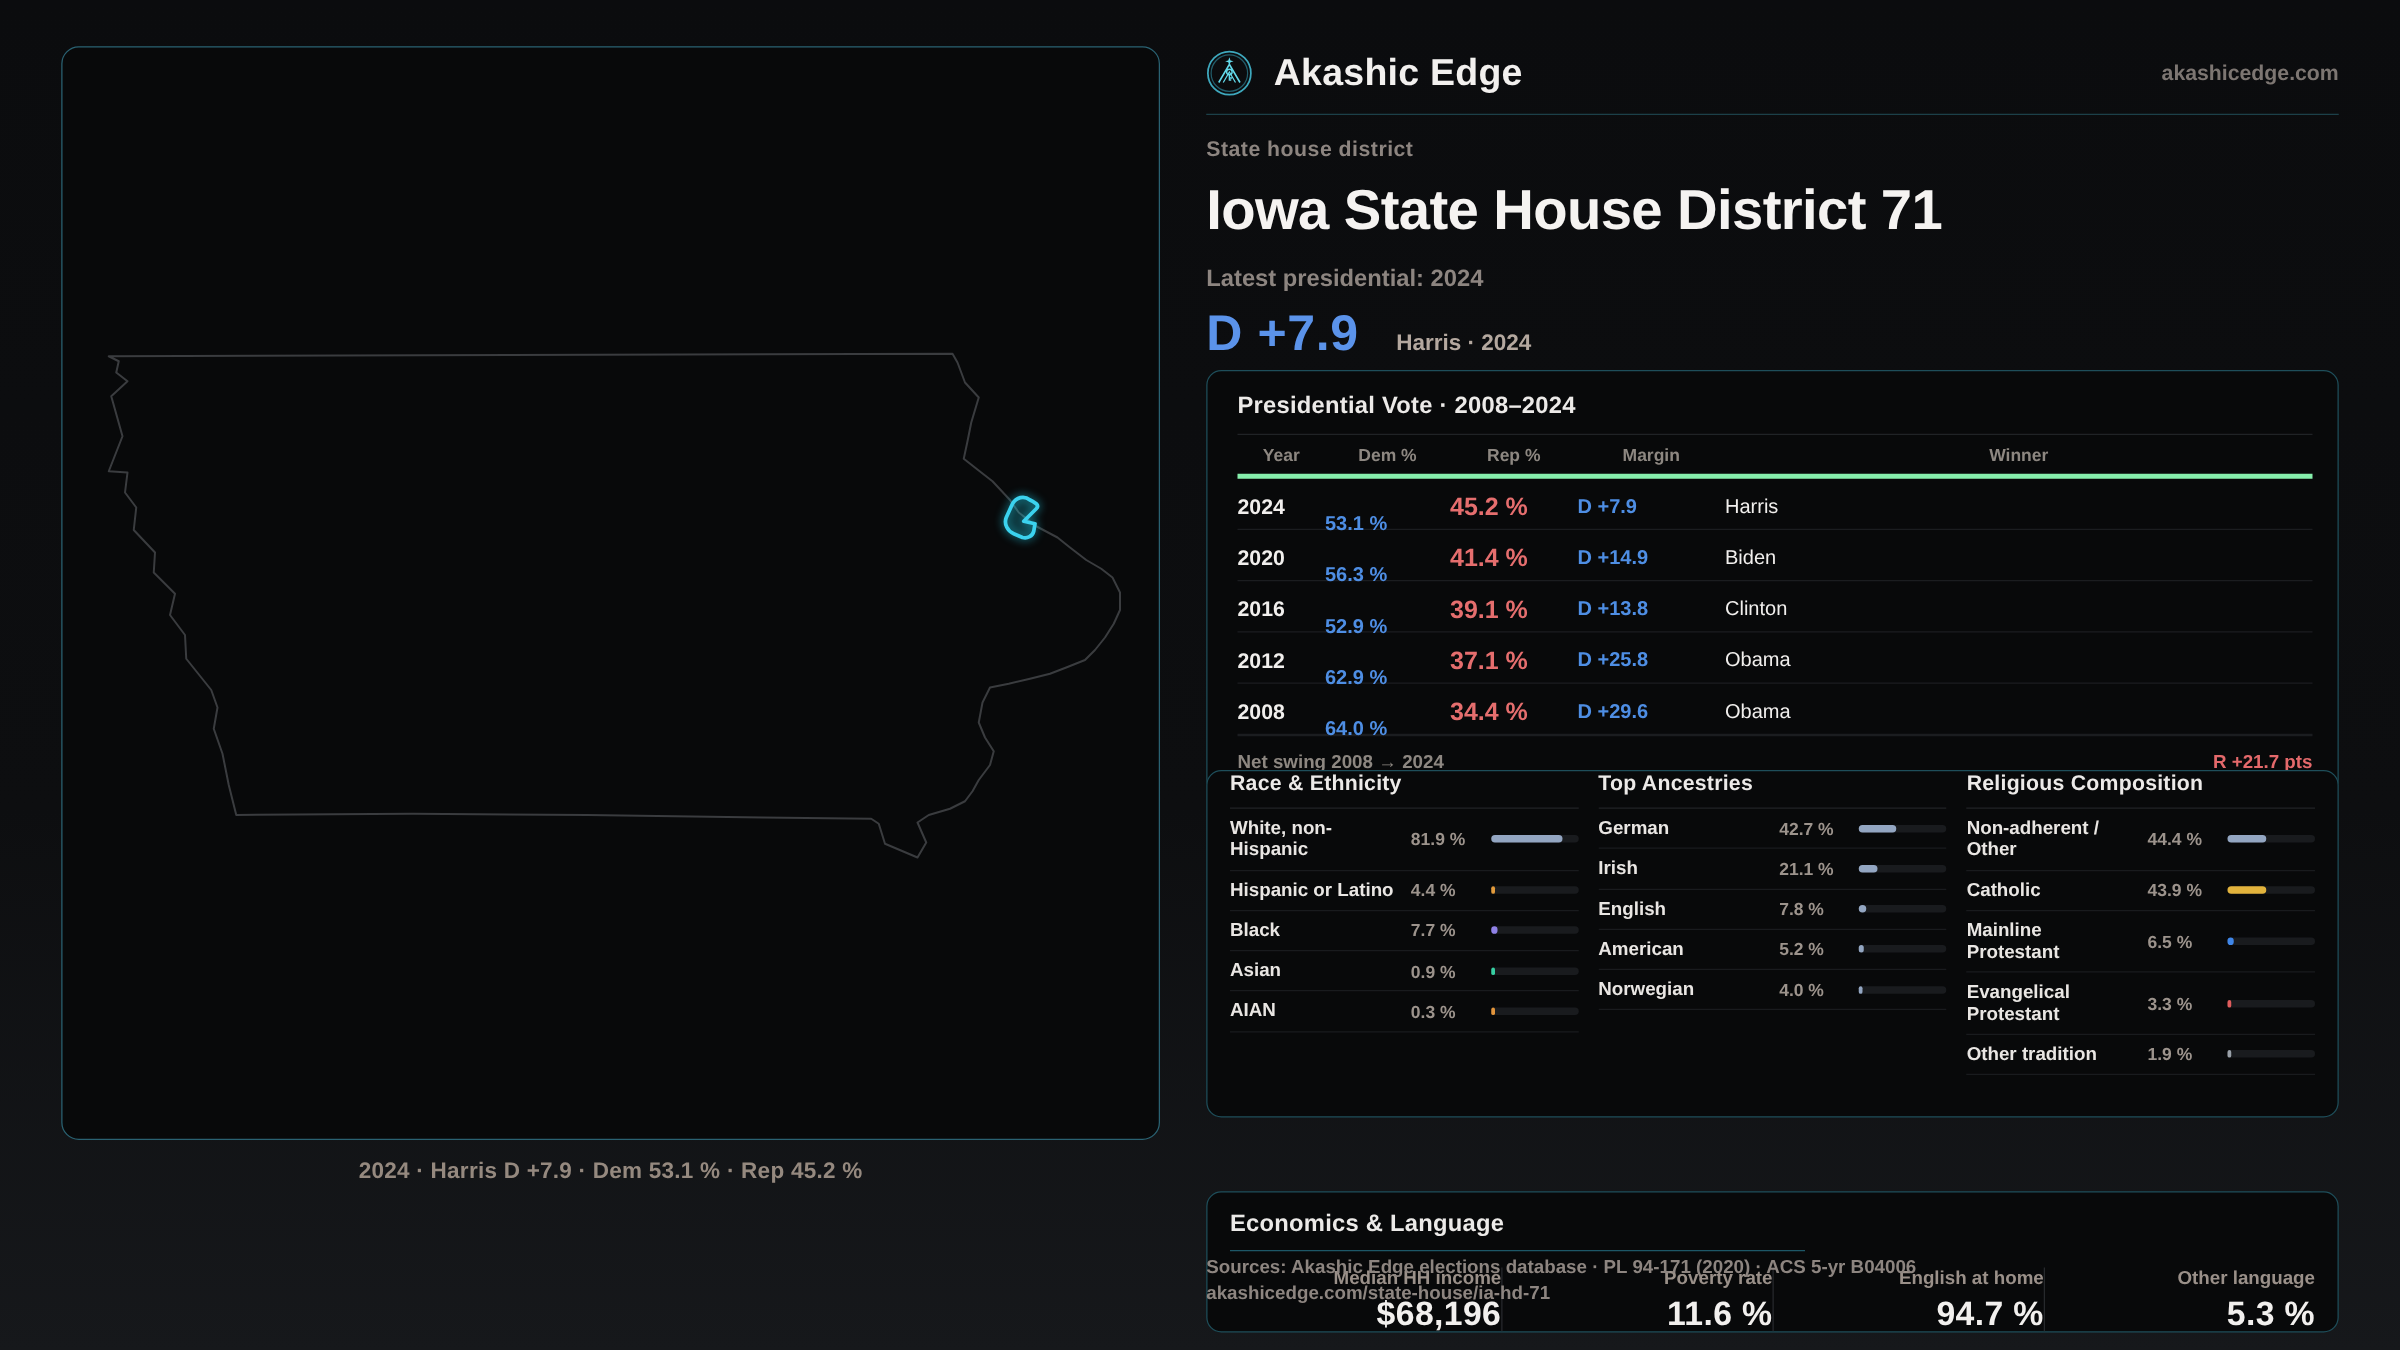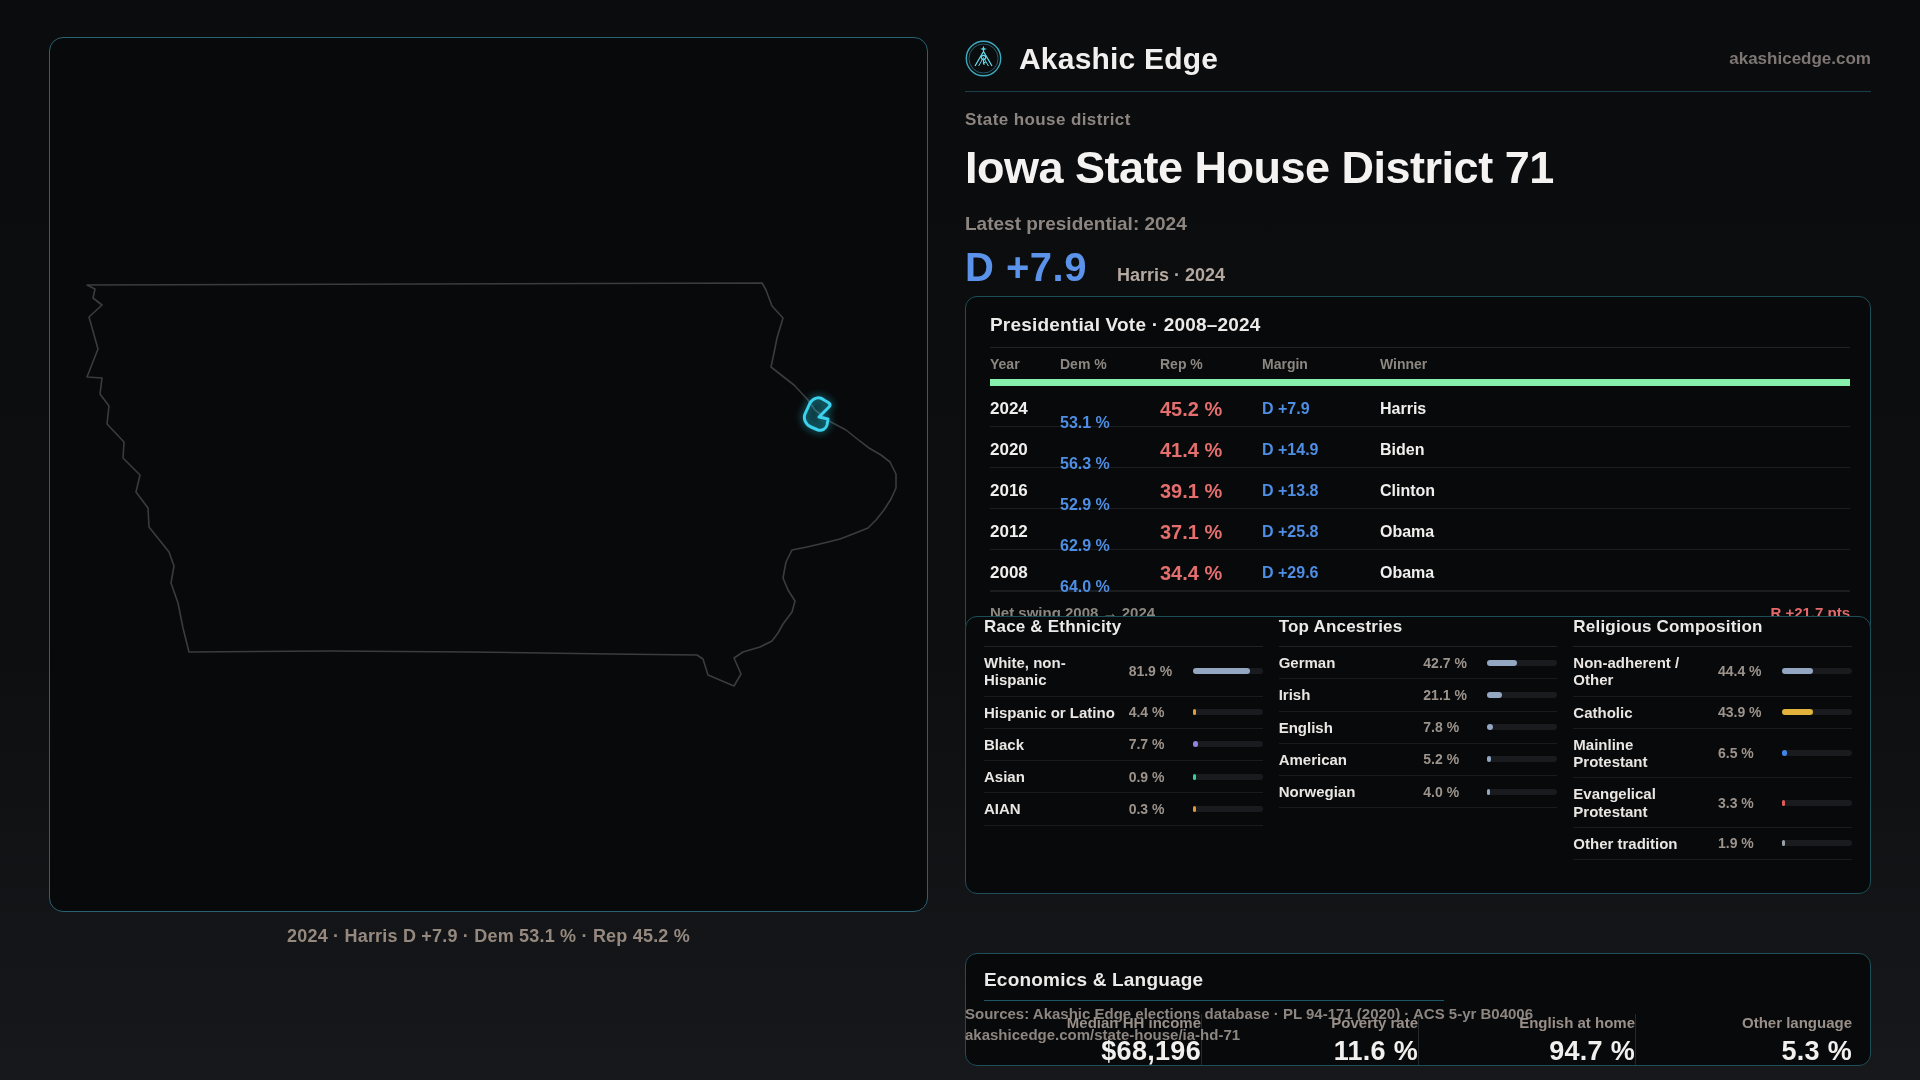--- a/index.html
+++ b/index.html
@@ -28,28 +28,28 @@
   .metric{ font-size:40px; line-height:1; font-weight:700; color:#5b93ea; letter-spacing:.5px; }
   .metric-sub{ margin-left:30px; font-size:18px; font-weight:600; color:#b4a89f; }
   
   .card{ position:absolute; left:0; width:906px; background:#08090a;
     border:1px solid #1e4e5a; border-radius:12px; overflow:hidden; }
   .card-title{ font-size:19px; font-weight:700; color:#eceae8; letter-spacing:.2px; }
   
   #table-card{ top:296px; height:340px; padding:17px 20px 0 24px; }
   .t-divider{ height:1px; background:#202326; margin-top:11px; }
   .thead,.trow{ display:grid; grid-template-columns:70px 100px 102px 118px 1fr; align-items:center; }
-  .thead{ padding:8px 0 7px 0; border-bottom:7px solid #86efac; }
+  .thead{ padding:8px 0 7px 0; border-bottom:4px solid #86efac;text-align:center; }
   .thead span{ font-size:14px; font-weight:600; color:#8d8781; }
   .trow{ height:41px; border-bottom:1px solid #1b1d20; }
   .trow .y{ font-size:17px; font-weight:700; color:#f1efed; }
   .trow .d{ font-size:16px; font-weight:700; color:#4e8ee4;margin-top:28px; }
   .trow .r{ font-size:20px; font-weight:700; color:#e56e6e; }
   .trow .m{ font-size:16px; font-weight:700; color:#4e8ee4; }
-  .trow .w{ font-size:16px; font-weight:700; color:#f1efed; }
+  .trow .w{ font-size:16px; font-weight:400; color:#f1efed; }
   .tfoot{ display:flex; justify-content:space-between; align-items:center;
     border-top:1px solid #1b1d20; padding-top:12px; }
   .swing-label{ font-size:15px; font-weight:600; color:#8d8781; }
   .swing-value{ font-size:15px; font-weight:700; color:#e4696b; }
   
   #demo-card{ top:616px; height:278px; padding:0 18px; }
   .demo-grid{ display:grid; grid-template-columns:1fr 1fr 1fr; gap:16px; }
   .demo-col .card-title{ font-size:17px; }
   .col-underline{ height:1px; background:#202326; margin-top:9px; }
   .demo-row{ display:grid; grid-template-columns:1fr 54px 70px; gap:10px; align-items:center;

